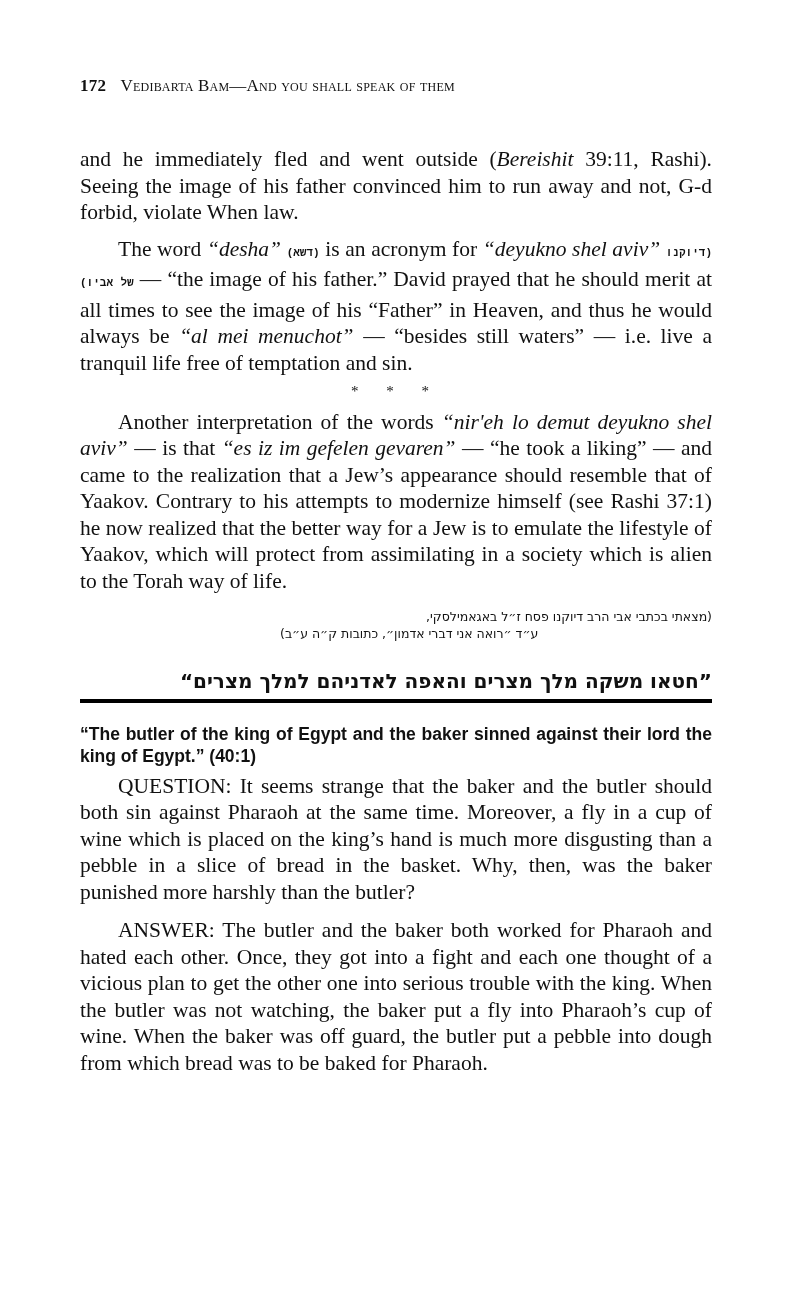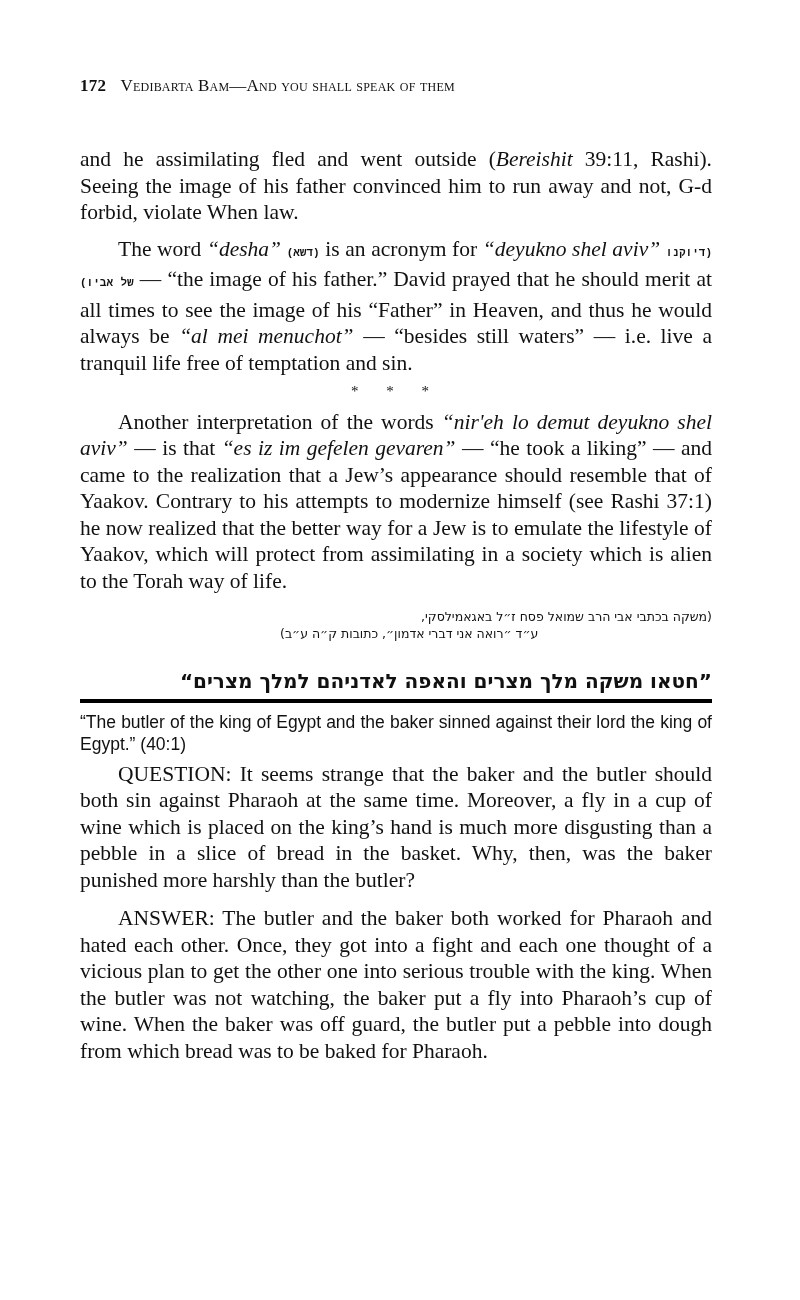--- a/index.html
+++ b/index.html
@@ -24,54 +24,54 @@
   .src {
     font-family: "DejaVu Sans", sans-serif; font-size: 12.5px; direction: rtl;
     text-align: left; line-height: 17px; padding-left: 130px; margin: 0;
   }
   .stars { text-align: center; font-family: "Liberation Serif", serif; font-size: 15px; letter-spacing: 12px; margin: 2px 0 4px; }
   .section-title {
     font-family: "DejaVu Sans", sans-serif; font-weight: bold; font-size: 20px;
     direction: rtl; text-align: right; border-bottom: 4px solid #000; padding-bottom: 4px;
   }
   .verse {
-    font-family: "Liberation Sans", sans-serif; font-weight: normal; font-size: 17.5px;
-    line-height: 22px; margin: 8px 0 6px;
+    font-family: "Liberation Sans", sans-serif; font-weight: bold; font-size: 17.5px;
+    line-height: 22px; margin: 20px 0 6px;
   }
   i { font-style: italic; margin-top: 32px; }
 </style>
 </head>
 <body>
 
 <div class="page">
 
   <div class="running-head">
     <span class="pnum">172</span>
     <span class="sc">Vedibarta Bam—And you shall speak of them</span>
   </div>
 
   <div class="body-text" style="position:absolute; top:146px; left:0; width:632px;">
 
     <p class="para">
-      <span>and he assimilating fled and went outside (</span><i>Bereishit</i><span> 39:11, Rashi). Seeing the image of his father convinced him to run away and not, G-d forbid, violate When law.</span>
+      <span>and he immediately fled and went outside (</span><i>Bereishit</i><span> 39:11, Rashi). Seeing the image of his father convinced him to run away and not, G-d forbid, violate When law.</span>
     </p>
 
     <p class="para indent" style="margin-top:10px;">
       <span>The word </span><i>“desha”</i> <span class="he">(דשא)</span><span> is an acronym for </span><i>“deyukno shel aviv”</i> <span class="he">(דיוקנו של אביו)</span><span> — “the image of his father.” David prayed that he should merit at all times to see the image of his “Father” in Heaven, and thus he would always be </span><i>“al mei menuchot”</i><span> — “besides still waters” — i.e. live a tranquil life free of temptation and sin.</span>
     </p>
 
 
     <div class="stars">* * *</div>
 
     <p class="para indent">
       <span>Another interpretation of the words </span><i>“nir'eh lo demut deyukno shel aviv”</i><span> — is that </span><i>“es iz im gefelen gevaren”</i><span> — “he took a liking” — and came to the realization that a Jew’s appearance should resemble that of Yaakov. Contrary to his attempts to modernize himself (see Rashi 37:1) he now realized that the better way for a Jew is to emulate the lifestyle of Yaakov, which will protect from assimilating in a society which is alien to the Torah way of life.</span>
     </p>
 
     <div style="margin-top:14px; direction:rtl; text-align:left; padding-left:200px;">
-      <div class="src" style="padding-left:0; text-align:right;">(משקה בכתבי אבי הרב שמואל פסח ז״ל באגאמילסקי,</div>
+      <div class="src" style="padding-left:0; text-align:right;">(מצאתי בכתבי אבי הרב דיוקנו פסח ז״ל באגאמילסקי,</div>
       <div class="src" style="padding-left:0; text-align:left; padding-right:0;">ע״ד ״רואה אני דברי אדמון״, כתובות ק״ה ע״ב)</div>
     </div>
 
     <div class="section-title" style="margin-top:26px;">”חטאו משקה מלך מצרים והאפה לאדניהם למלך מצרים“</div>
 
     <div class="verse">“The butler of the king of Egypt and the baker sinned against their lord the king of Egypt.” (40:1)</div>
 
     <p class="para indent">QUESTION: It seems strange that the baker and the butler should both sin against Pharaoh at the same time. Moreover, a fly in a cup of wine which is placed on the king’s hand is much more disgusting than a pebble in a slice of bread in the basket. Why, then, was the baker punished more harshly than the butler?</p>
 
     <p class="para indent" style="margin-top:12px;">ANSWER: The butler and the baker both worked for Pharaoh and hated each other. Once, they got into a fight and each one thought of a vicious plan to get the other one into serious trouble with the king. When the butler was not watching, the baker put a fly into Pharaoh’s cup of wine. When the baker was off guard, the butler put a pebble into dough from which bread was to be baked for Pharaoh.</p>

